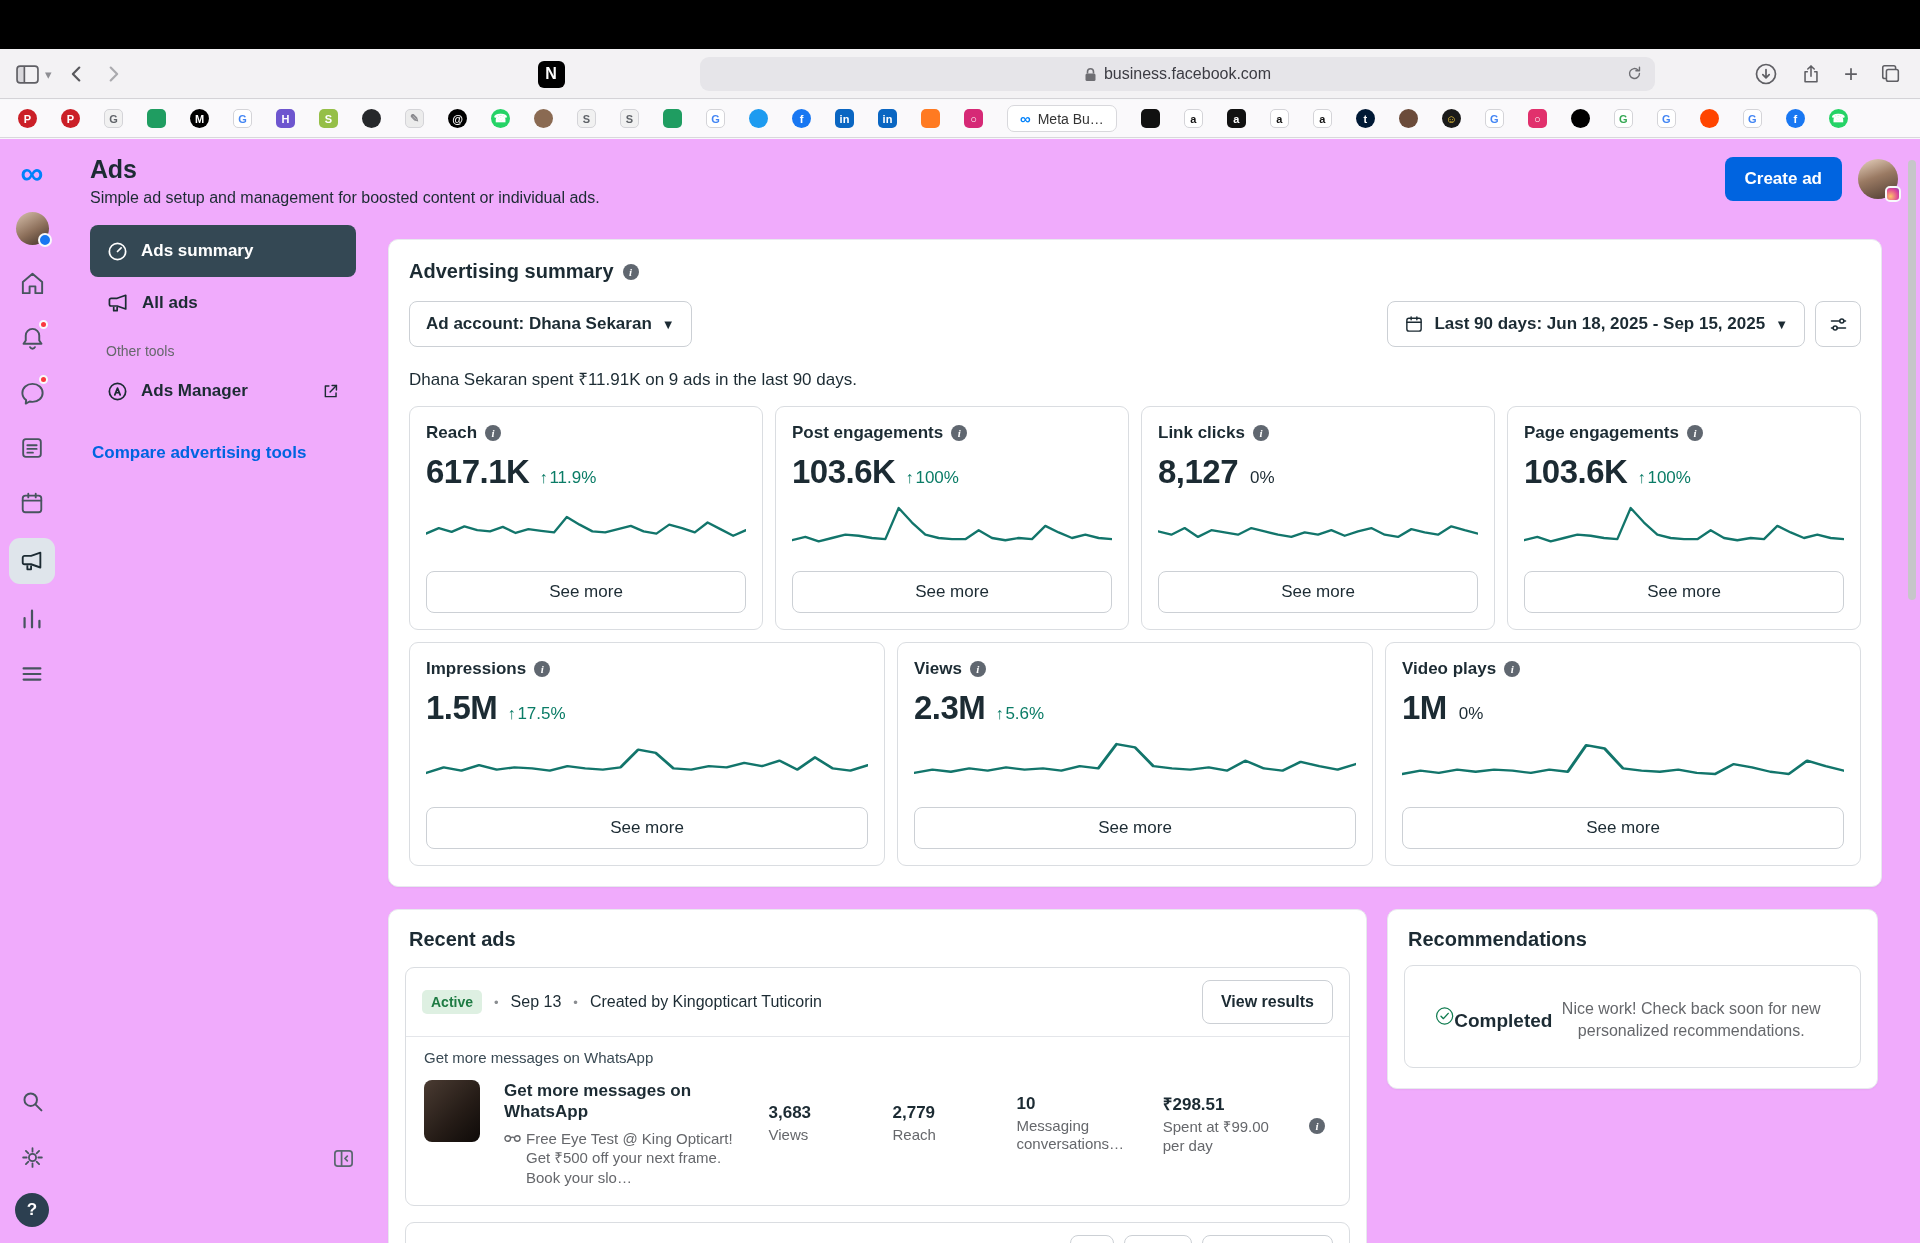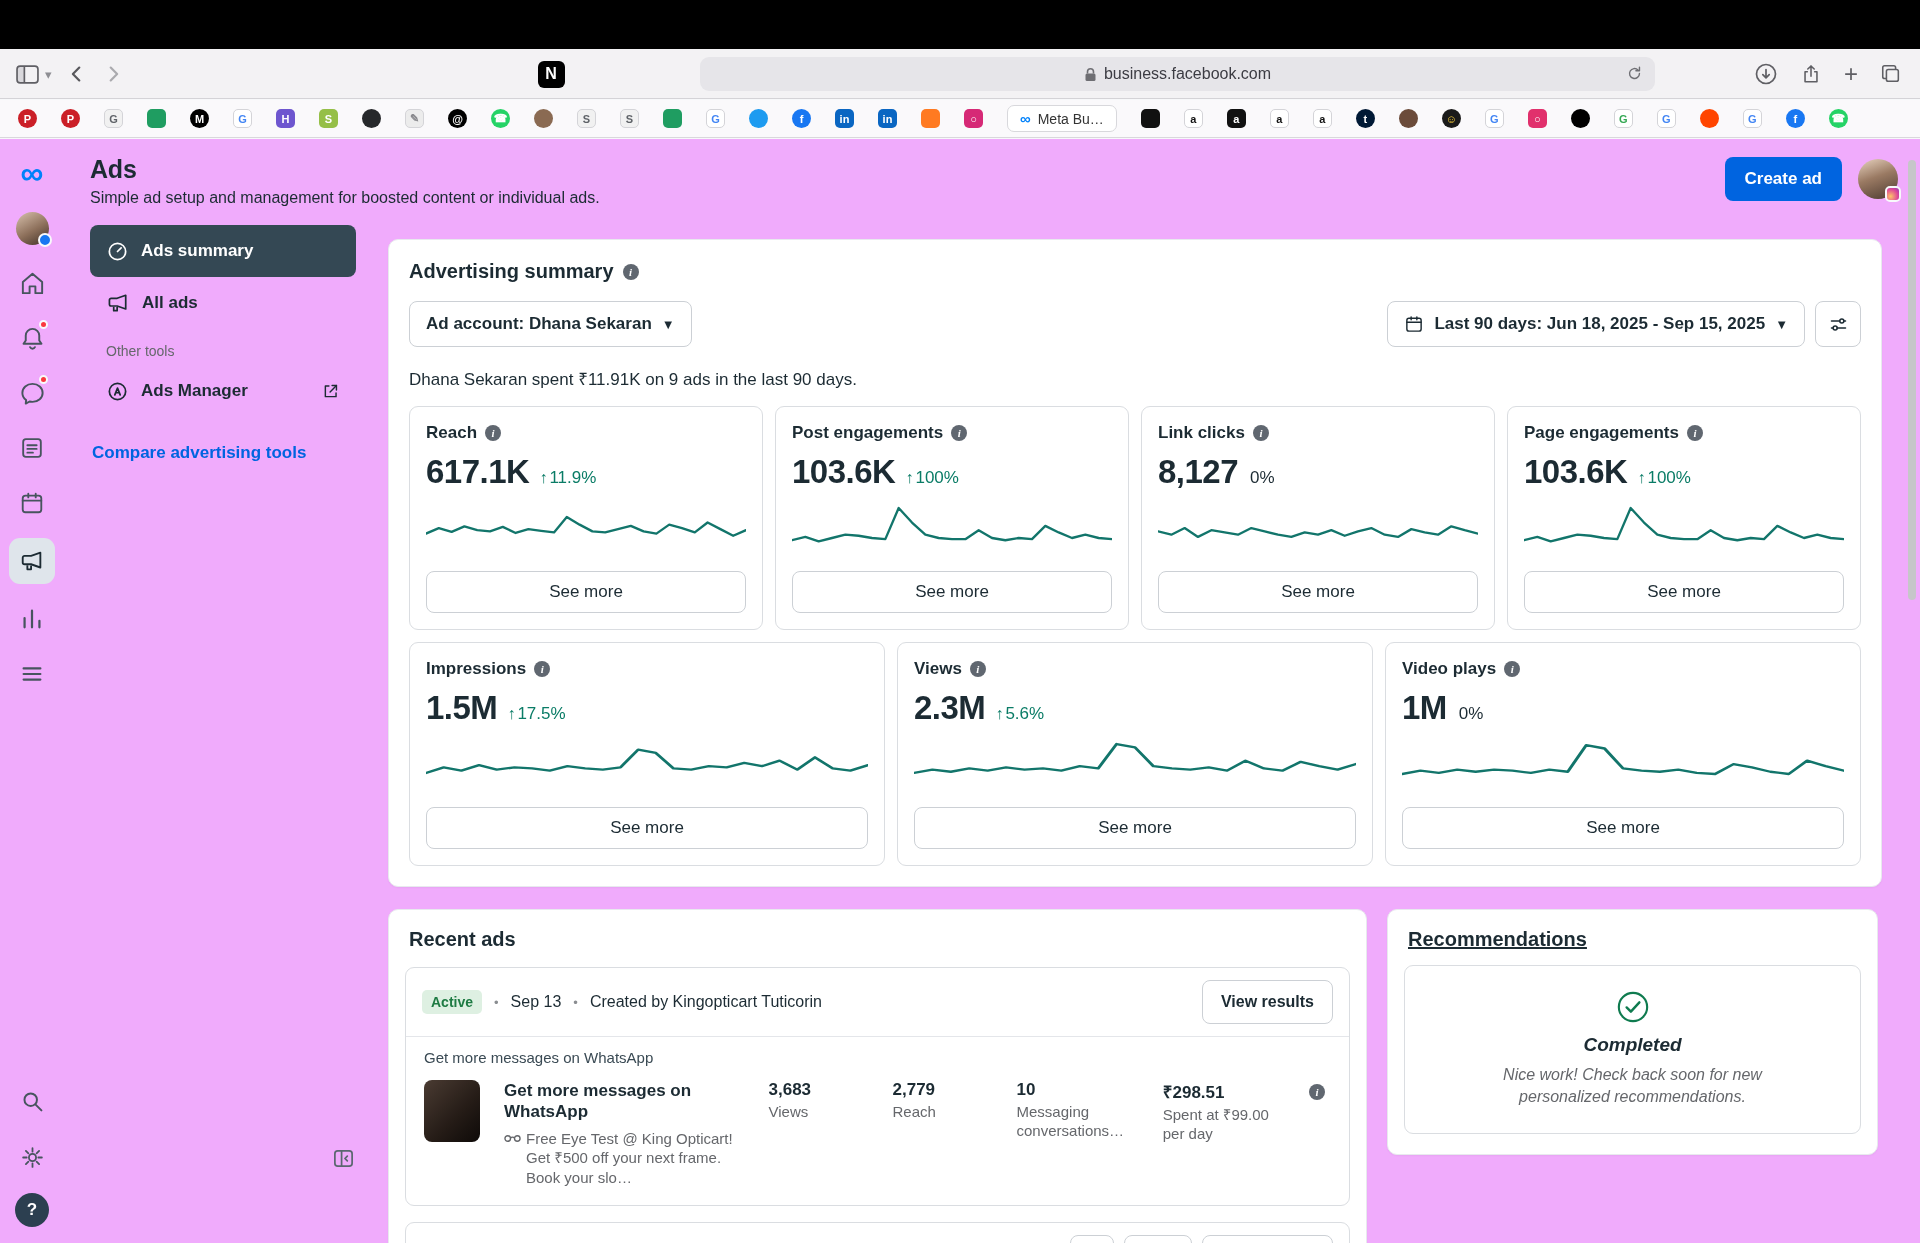--- a/index.html
+++ b/index.html
@@ -91,29 +91,29 @@
   .btn-outline { height:44px; padding:0 18px; background:#fff; border:1px solid #ccd0d5; border-radius:8px; font-size:16px; font-weight:600; color:#1c2b33; cursor:pointer; font-family:inherit; }
   .btn-sq { width:44px; padding:0; font-weight:bold; letter-spacing:1px; }
   .head-actions { margin-left:auto; display:flex; gap:10px; }
   .ad-divider { border-top:1px solid #e4e6ea; }
   .ad-section-label { padding:12px 18px 4px; font-size:15px; color:#3a4a54; }
   .ad-body { display:flex; align-items:flex-start; gap:24px; padding:10px 18px 18px; }
   .ad-thumb { width:56px; height:62px; border-radius:8px; flex:0 0 auto; background:linear-gradient(135deg,#4a3b32 0%,#241b16 60%,#0e0a08 100%); }
   .ad-text { width:268px; }
   .ad-title { font-size:17px; font-weight:600; line-height:1.25; }
   .ad-desc { margin-top:6px; font-size:15px; color:#65676b; line-height:1.3; display:flex; gap:5px; }
-  .ad-stats { display:flex; gap:28px; margin-left:auto; padding-right:6px; align-items:flex-start; }
+  .ad-stats { display:flex; gap:28px; margin-left:auto; padding-right:6px; align-items:center;margin-top:12px; }
   .stat { min-width:96px; }
   .stat .sv { font-size:17px; font-weight:600; }
   .stat .sl { font-size:15px; color:#65676b; margin-top:3px; line-height:1.25; max-width:150px; }
   .stat-info { margin-top:4px; }
 
   .rec-panel { width:491px; padding:18px 16px 20px; }
-  .rec-title { font-size:20px; font-weight:bold; margin-left:4px;text-decoration:underline; }
-  .rec-card { border:1px solid #dadde1; border-radius:9px; margin-top:14px; padding:24px 30px 26px; display:flex; flex-direction:column; align-items:center; text-align:center;font-style:italic; }
+  .rec-title { font-size:20px; font-weight:bold; margin-left:4px; }
+  .rec-card { border:1px solid #dadde1; border-radius:9px; margin-top:14px; padding:24px 30px 26px; display:flex; flex-direction:row; align-items:center; text-align:center; }
   .rec-status { font-size:19px; font-weight:bold; margin-top:10px; }
   .rec-msg { font-size:16px; color:#65676b; margin-top:8px; line-height:1.35; max-width:330px; }
 
   .scroll-thumb { position:absolute; right:4px; top:160px; width:8px; height:440px; border-radius:4px; background:#c6c6c9; }
 </style>
 </head>
 <body>
 
 <div class="menubar"></div>
 

